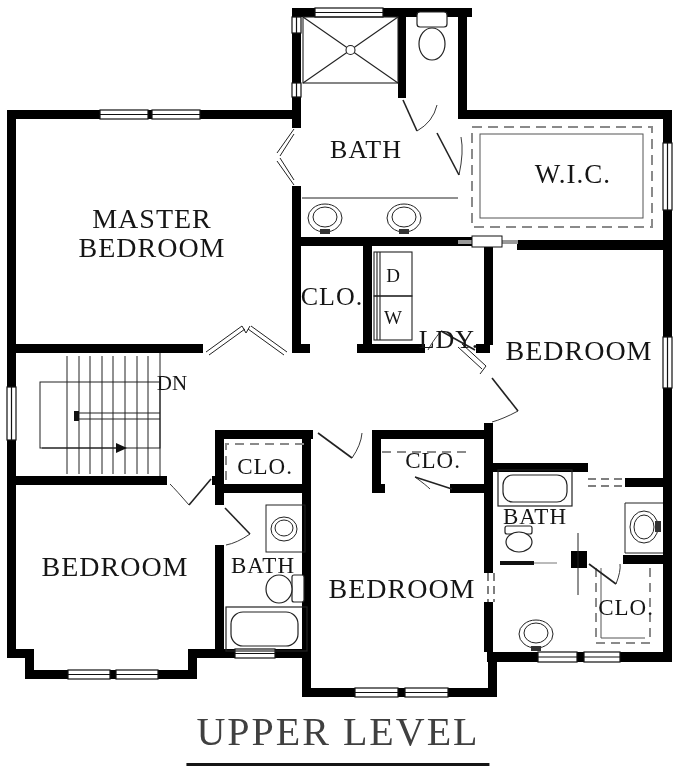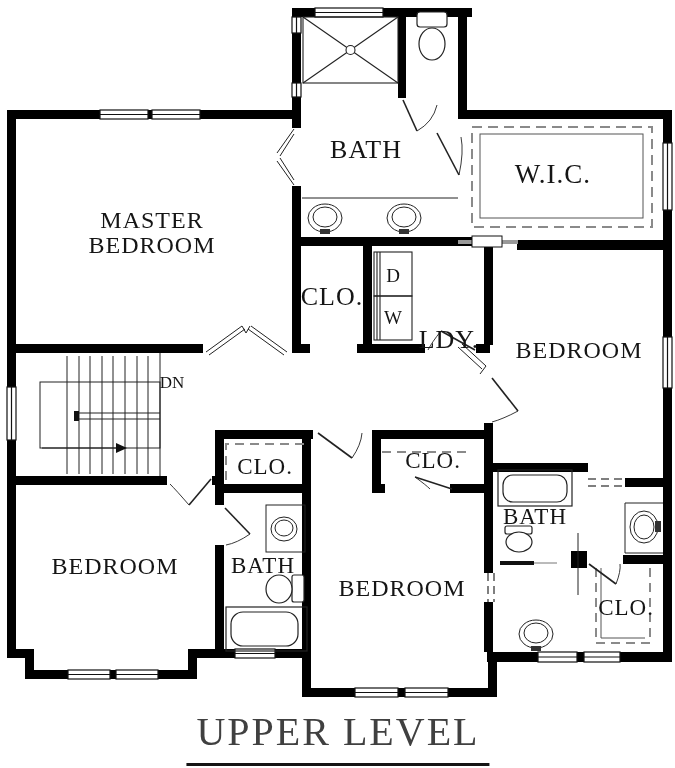--- a/index.html
+++ b/index.html
@@ -7,26 +7,26 @@
     position:relative;width:675px;height:768px;background:#ffffff;
     font-family:"Liberation Serif","DejaVu Serif",serif;color:#111;
     overflow:hidden;
   }
   .plan svg{position:absolute;left:0;top:0;}
   .lbl{
     position:absolute;transform:translate(-50%,-50%);
     white-space:nowrap;color:#151515;letter-spacing:1px;line-height:1.05;
     text-align:center;
   }
-  .fs28{font-size:24px;}
+  .fs28{font-size:28px;}
   .fs27{font-size:27px;}
   .fs26{font-size:26px;}
   .fs23{font-size:23px;}
   .fs19{font-size:19px;letter-spacing:0;}
-  .fs17{font-size:17px;letter-spacing:0;}
+  .fs17{font-size:21px;letter-spacing:0;}
   .title{
     position:absolute;left:338px;top:708px;transform:translateX(-50%);
     font-size:40px;letter-spacing:2px;color:#404040;
     border-bottom:3px solid #151515;padding:0 10px 8px 10px;
   }
 </style>
 </head>
 <body>
 
 <div class="plan">
@@ -321,21 +321,21 @@
     <rect x="500" y="561" width="34" height="4" fill="#111" stroke="none"></rect>
     <line x1="534" y1="563" x2="557" y2="563" stroke="#777" stroke-width="1"></line>
   </g>
 </svg>
 
   <div class="lbl fs28" style="left:152px;top:233px;">
     <div>MASTER</div>
     <div>BEDROOM</div>
   </div>
   <div class="lbl fs26" style="left:366px;top:150px;">BATH</div>
-  <div class="lbl fs27" style="left:553px;top:174px;">W.I.C.</div>
+  <div class="lbl fs27" style="left:573px;top:174px;">W.I.C.</div>
   <div class="lbl fs26" style="left:332px;top:297px;">CLO.</div>
   <div class="lbl fs26" style="left:449px;top:294px;margin-top:46px;">LDY.</div>
   <div class="lbl fs19" style="left:393px;top:276px;">D</div>
   <div class="lbl fs19" style="left:393px;top:318px;">W</div>
   <div class="lbl fs17" style="left:172px;top:383px;">DN</div>
   <div class="lbl fs28" style="left:579px;top:351px;">BEDROOM</div>
   <div class="lbl fs28" style="left:115px;top:567px;">BEDROOM</div>
   <div class="lbl fs28" style="left:402px;top:589px;">BEDROOM</div>
   <div class="lbl fs23" style="left:263px;top:566px;">BATH</div>
   <div class="lbl fs23" style="left:535px;top:517px;">BATH</div>

